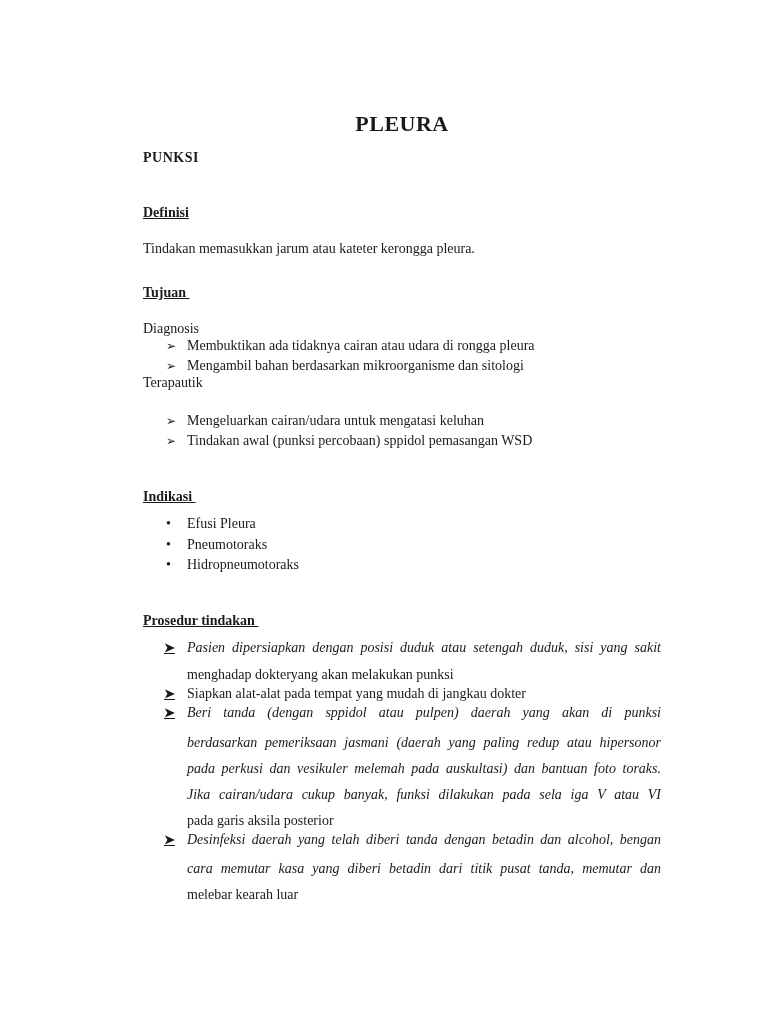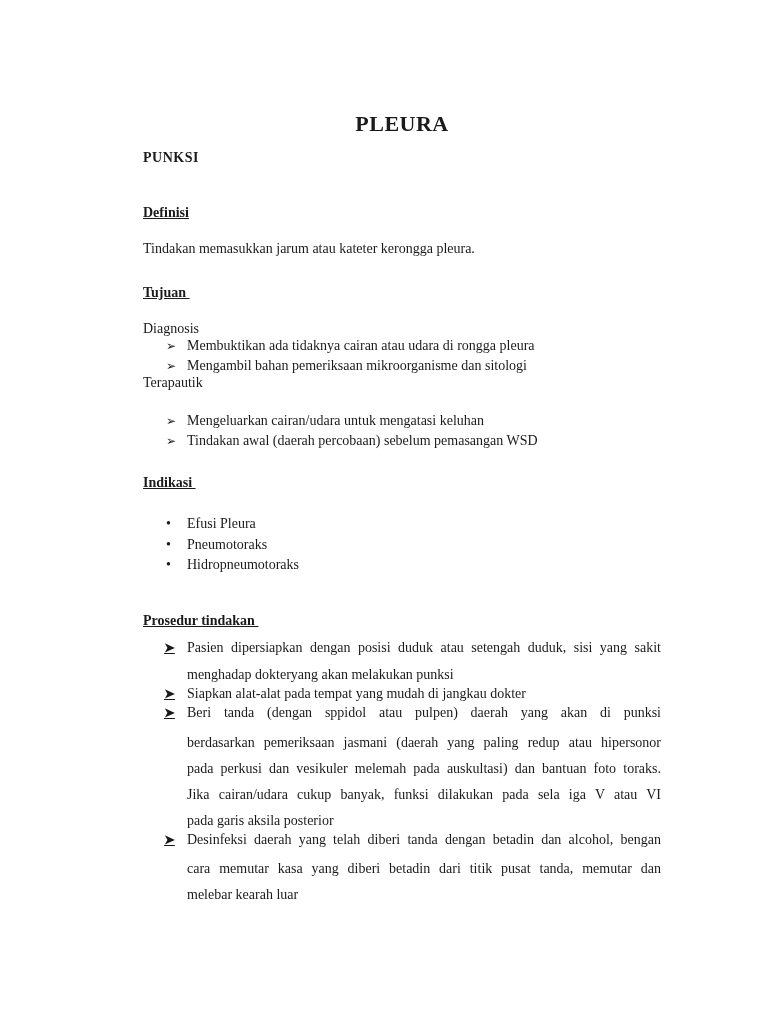--- a/index.html
+++ b/index.html
@@ -13,50 +13,50 @@
   .title { left: 0; width: 804px; text-align: center; top: 111px; font-size: 22px; font-weight: bold; letter-spacing: 0.5px; }
   .sub { left: 143px; top: 150px; font-size: 14px; font-weight: bold; letter-spacing: 0.5px; }
   .heading { left: 143px; font-size: 14px; font-weight: bold; text-decoration: underline; }
   .para { left: 143px; font-size: 14px; margin-top: 9px; }
   .li { left: 166px; font-size: 14px; }
   .li .mark { display: inline-block; width: 21px; font-size: 12px; }
   .li .dot { display: inline-block; width: 21px; font-size: 14px; }
   .proc { left: 164px; font-size: 14px; }
   .proc .mark { display: inline-block; width: 23px; text-decoration: underline; font-weight: bold; font-size: 13px; }
   .cont { left: 187px; font-size: 14px; }
-  .just { width: 474px; text-align: justify; text-align-last: justify; white-space: normal; }
+  .just { width: 474px; text-align: justify; text-align-last: justify; white-space: normal; font-style: italic; }
 </style>
 </head>
 <body>
 
 <div class="page">
 
   <div class="abs title">PLEURA</div>
   <div class="abs sub">PUNKSI</div>
 
   <div class="abs heading" style="top:205px">Definisi</div>
   <div class="abs para" style="top:232px">Tindakan memasukkan jarum atau kateter kerongga pleura.</div>
 
   <div class="abs heading" style="top:285px; white-space:pre">Tujuan </div>
   <div class="abs para" style="top:312px">Diagnosis</div>
   <div class="abs li" style="top:338px">
     <span class="mark">➢</span><span>Membuktikan ada tidaknya cairan atau udara di rongga pleura</span>
   </div>
   <div class="abs li" style="top:358px">
-    <span class="mark">➢</span><span>Mengambil bahan pemeriksaan mikroorganisme dan sitologi</span>
+    <span class="mark">➢</span><span>Mengambil bahan berdasarkan mikroorganisme dan sitologi</span>
   </div>
   <div class="abs para" style="top:366px">Terapautik</div>
   <div class="abs li" style="top:413px">
     <span class="mark">➢</span><span>Mengeluarkan cairan/udara untuk mengatasi keluhan</span>
   </div>
   <div class="abs li" style="top:433px">
-    <span class="mark">➢</span><span>Tindakan awal (daerah percobaan) sebelum pemasangan WSD</span>
+    <span class="mark">➢</span><span>Tindakan awal (punksi percobaan) sppidol pemasangan WSD</span>
   </div>
 
-  <div class="abs heading" style="top:475px; white-space:pre">Indikasi </div>
+  <div class="abs heading" style="top:489px; white-space:pre">Indikasi </div>
   <div class="abs li" style="top:516px">
     <span class="dot">•</span><span>Efusi Pleura</span>
   </div>
   <div class="abs li" style="top:537px">
     <span class="dot">•</span><span>Pneumotoraks</span>
   </div>
   <div class="abs li" style="top:557px">
     <span class="dot">•</span><span>Hidropneumotoraks</span>
   </div>
 

